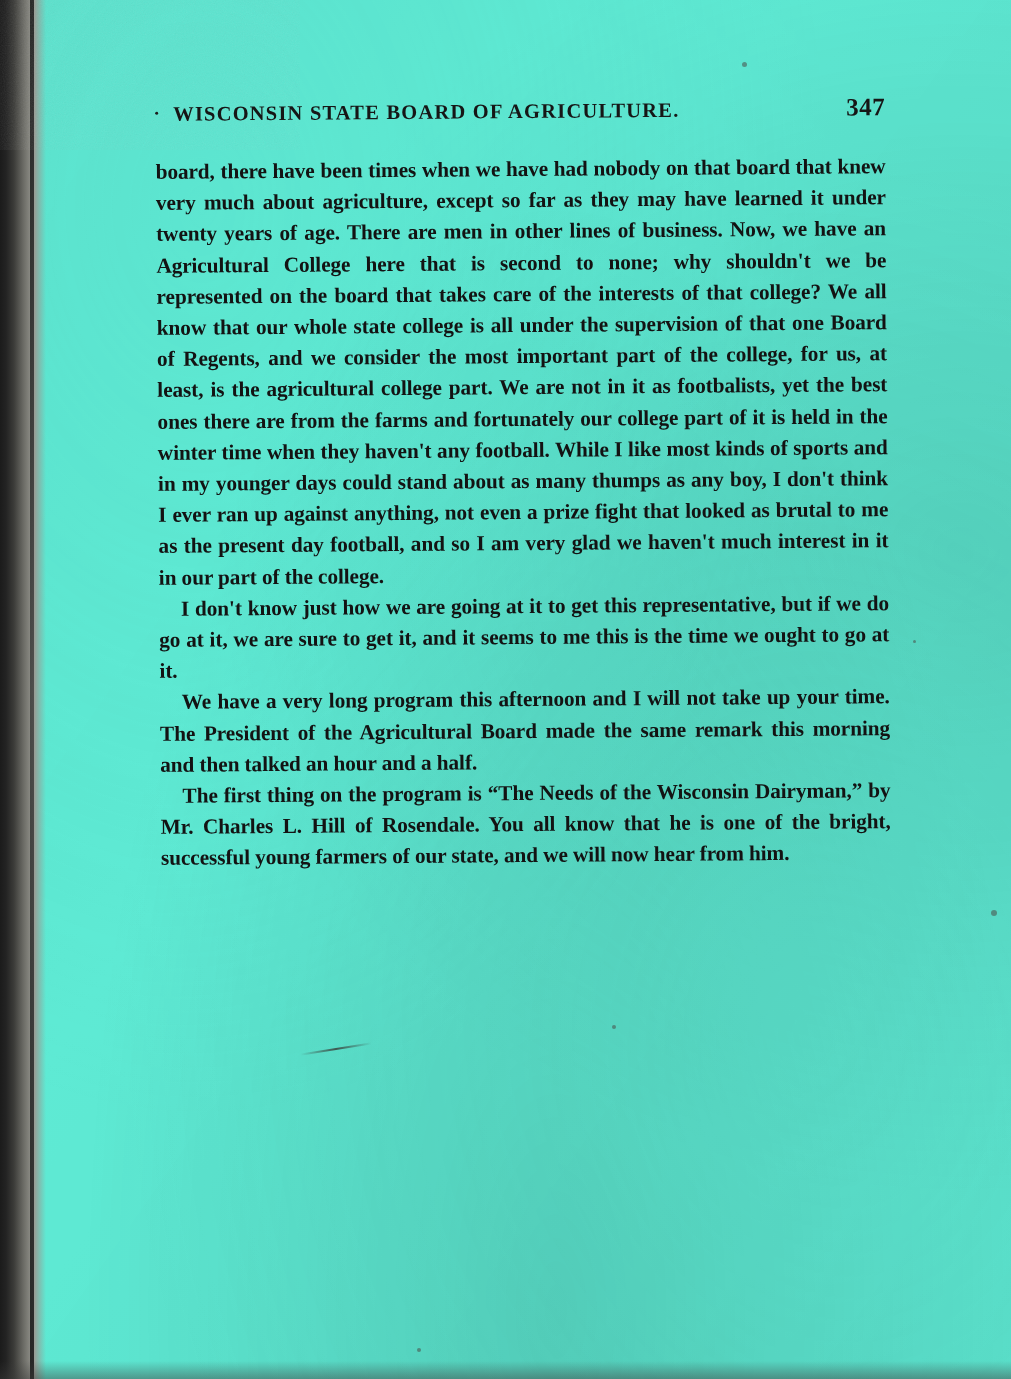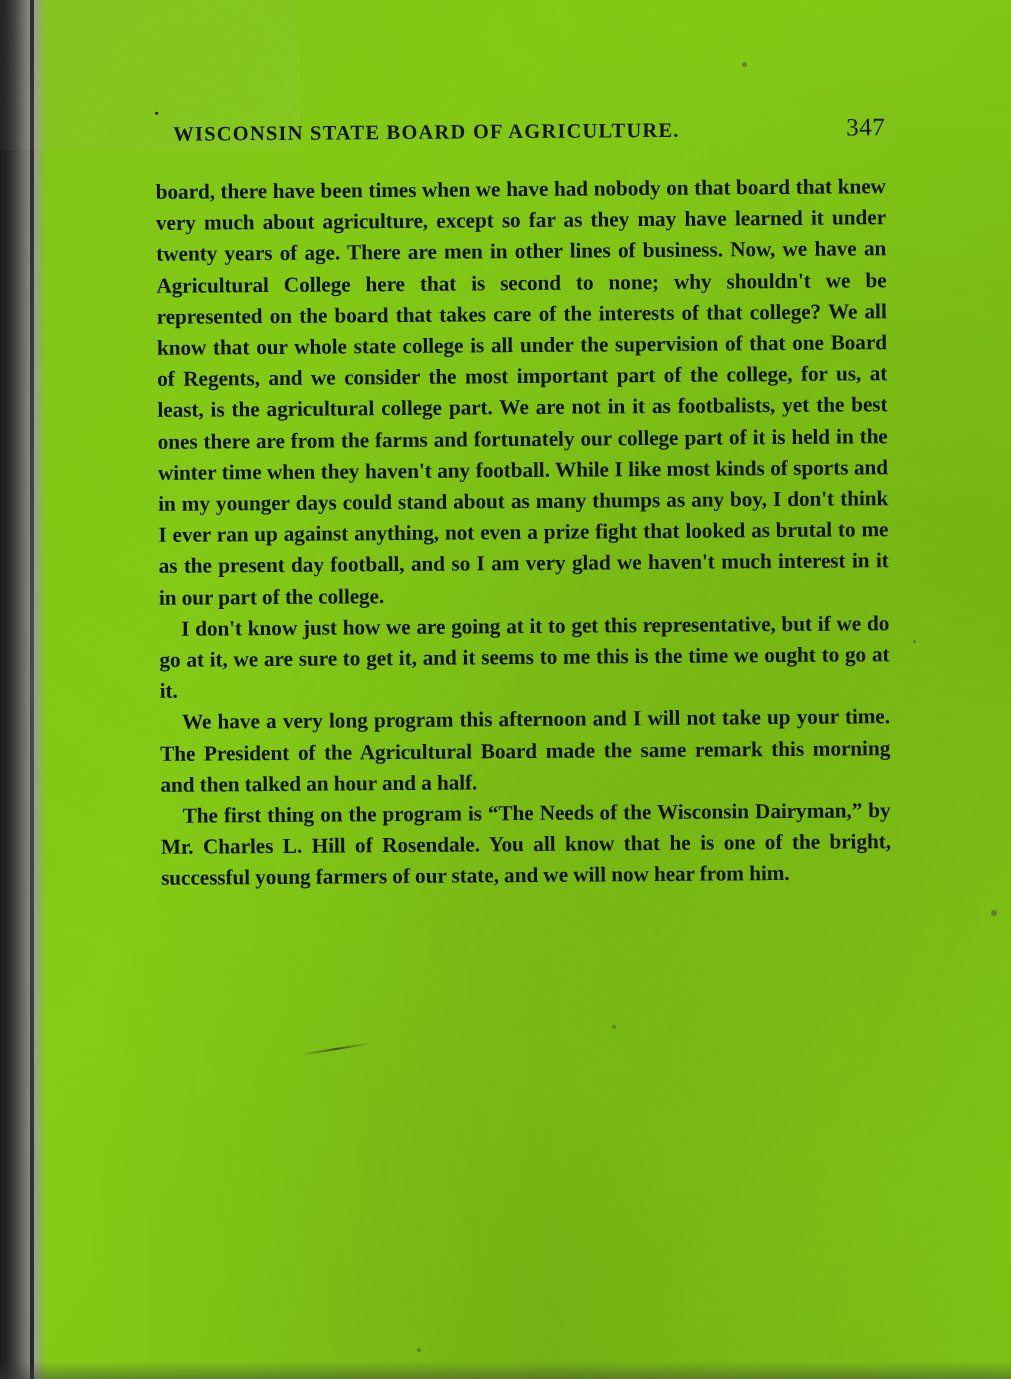--- a/index.html
+++ b/index.html
@@ -5,21 +5,21 @@
   html, body {
     margin: 0;
     padding: 0;
     background: #2b2b2b;
   }
   #page {
     position: relative;
     width: 1011px;
     height: 1379px;
     overflow: hidden;
-    background: #84cc16;
+    background: #5eead4;
     font-family: "Liberation Serif", serif;
   }
   
   #page::before {
     content: "";
     position: absolute;
     inset: 0;
     background:
       radial-gradient(ellipse at 20% 15%, rgba(255,255,255,0.28), rgba(255,255,255,0) 55%),
       radial-gradient(ellipse at 80% 75%, rgba(255,255,255,0.18), rgba(255,255,255,0) 60%),
@@ -85,25 +85,24 @@
     font-family: "Liberation Serif", serif;
     font-weight: bold;
     font-size: 20.5px;
     letter-spacing: 1.2px;
     color: #161616;
     text-transform: uppercase;
     white-space: nowrap;
   }
   .head-page {
     font-family: "Liberation Serif", serif;
-    font-weight: normal;
+    font-weight: bold;
     font-size: 25px;
     color: #161616;
     letter-spacing: .5px;
-    margin-top: 20px;
   }
   .head-dot {
     position: absolute;
     left: 0;
     top: 13px;
     width: 3px; height: 3px;
     background: #1c1c1c;
     border-radius: 50%;
   }
 

